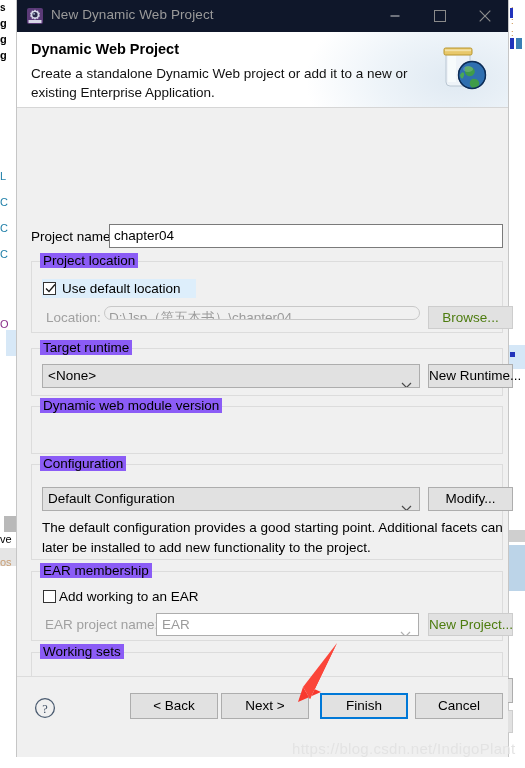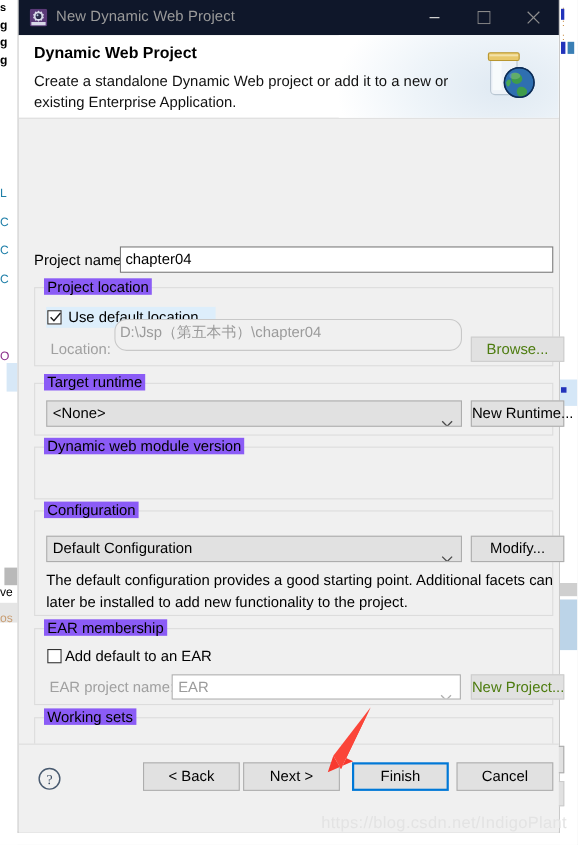--- a/index.html
+++ b/index.html
@@ -352,21 +352,21 @@
     </div>
     <div class="chk-focus" style="left:25px;top:171px;width:154px;height:19px;"></div>
     <div class="chk" style="left:26px;top:174px;">
       <svg width="15" height="15" viewBox="0 0 15 15">
         <polyline points="3,7.5 6,10.5 12,3.5" fill="none" stroke="#1a1a1a" stroke-width="1.3"></polyline>
       </svg>
     </div>
     <span class="label" style="position:absolute;left:45px;top:173px;">Use default location</span>
 
     <span class="label dim" style="position:absolute;left:29px;top:202px;">Location:</span>
-    <div class="textfield disabled" style="left:87px;top:182px;width:316px;height:29px;border-radius:11px;">D:\Jsp（第五本书）\chapter04</div>
+    <div class="textfield disabled" style="left:87px;top:198px;width:316px;height:14px;border-radius:11px;">D:\Jsp（第五本书）\chapter04</div>
     <div class="btn disabled" style="left:411px;top:198px;width:85px;height:23px;line-height:21px;">Browse...</div>
 
     <div class="group" style="left:14px;top:240px;width:472px;height:48px;">
       <span class="group-title">Target runtime</span>
     </div>
     <div class="combo" style="left:25px;top:256px;width:378px;height:24px;">
       <span>&lt;None&gt;</span>
       <span class="chev">
         <svg width="11" height="7" viewBox="0 0 11 7">
           <polyline points="1,1 5.5,5.5 10,1" fill="none" stroke="#4a4a4a" stroke-width="1.2"></polyline>
@@ -390,21 +390,21 @@
         </svg>
       </span>
     </div>
     <div class="btn" style="left:411px;top:379px;width:85px;height:24px;line-height:22px;">Modify...</div>
     <div id="desc-text" style="left:25px;top:410px;width:462px;">The default configuration provides a good starting point. Additional facets can later be installed to add new functionality to the project.</div>
 
     <div class="group" style="left:14px;top:463px;width:472px;height:70px;">
       <span class="group-title">EAR membership</span>
     </div>
     <div class="chk" style="left:26px;top:482px;"></div>
-    <span class="label" style="position:absolute;left:42px;top:481px;">Add default to an EAR</span>
+    <span class="label" style="position:absolute;left:42px;top:481px;">Add working to an EAR</span>
 
     <span class="label dim" style="position:absolute;left:28px;top:509px;">EAR project name:</span>
     <div class="combo white" style="left:139px;top:505px;width:263px;height:23px;color:#9b9b9b;">
       <span>EAR</span>
       <span class="chev">
         <svg width="11" height="7" viewBox="0 0 11 7">
           <polyline points="1,1 5.5,5.5 10,1" fill="none" stroke="#b0b0b0" stroke-width="1.2"></polyline>
         </svg>
       </span>
     </div>

